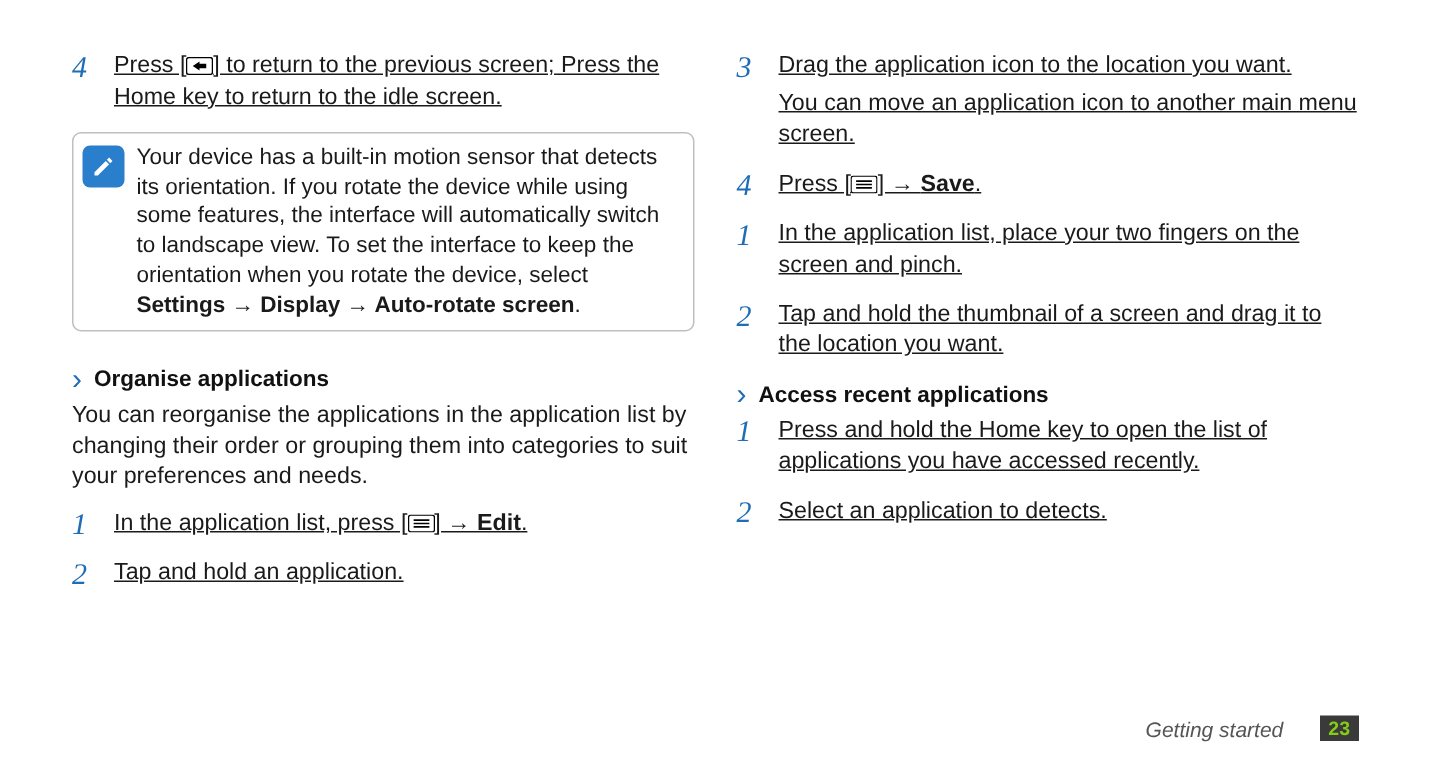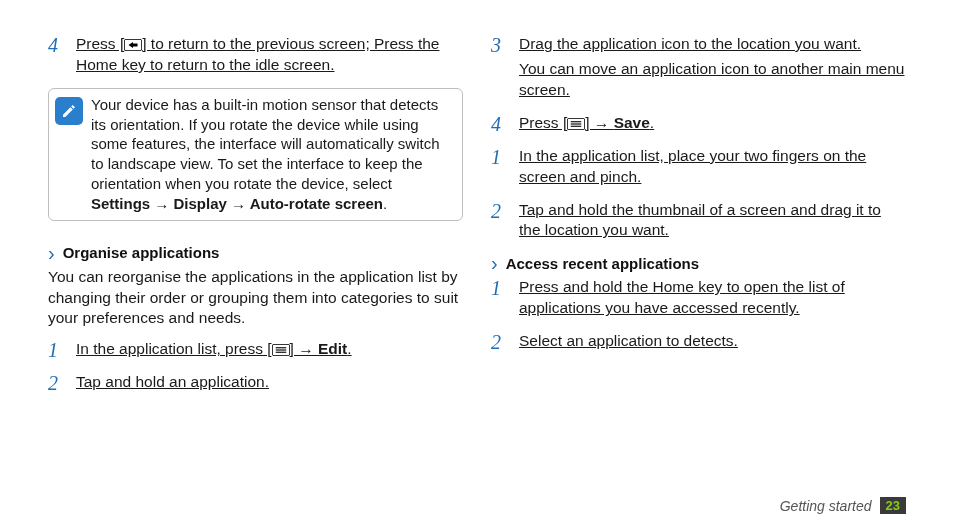--- a/index.html
+++ b/index.html
@@ -96,25 +96,25 @@
   }
   .bold { font-weight: 700; }
   .inline-icon {
     display: inline-block;
     vertical-align: -2px;
     width: 18px;
     height: 12px;
   }
   .footer {
     position: absolute;
-    bottom: 4px;
+    bottom: 24px;
     right: 48px;
     display: flex;
     align-items: center;
-    gap: 8px;
+    gap: 24px;
     font-size: 14px;
   }
   .footer .label {
     font-style: italic;
     color: #555;
   }
   .footer .pagenum {
     background: #3a3a3a;
     color: #84cc16;
     font-weight: 600;

